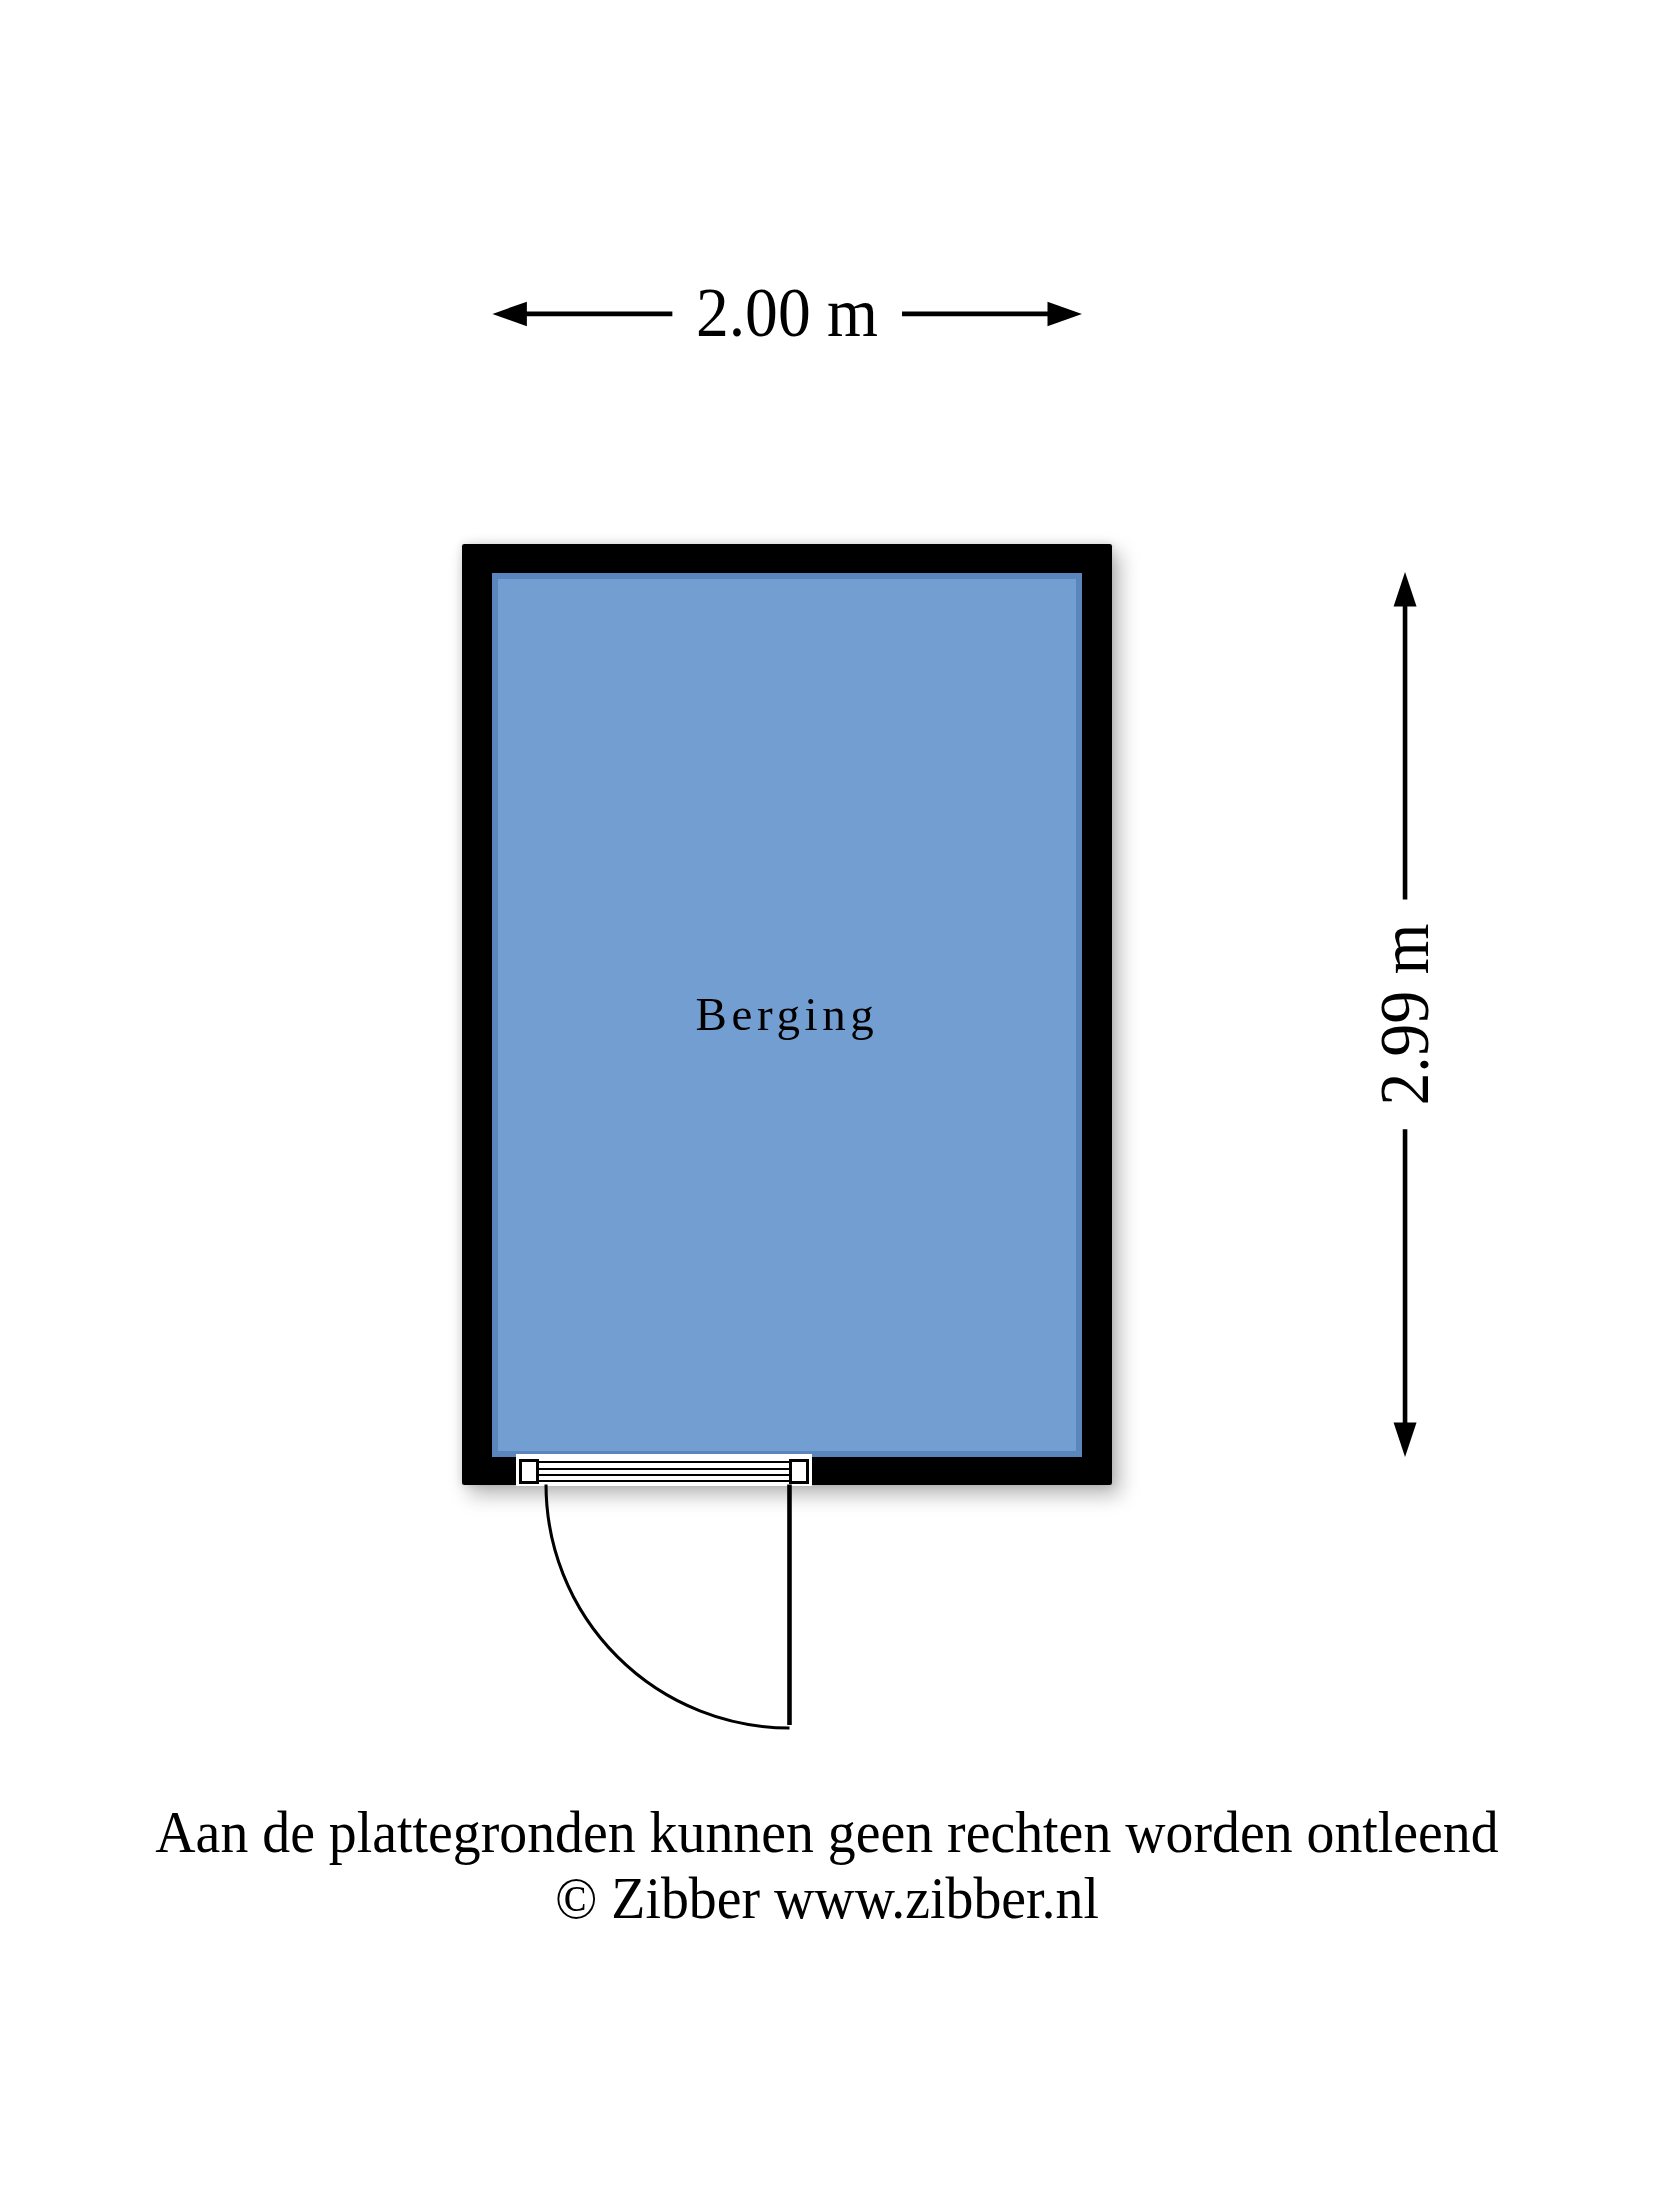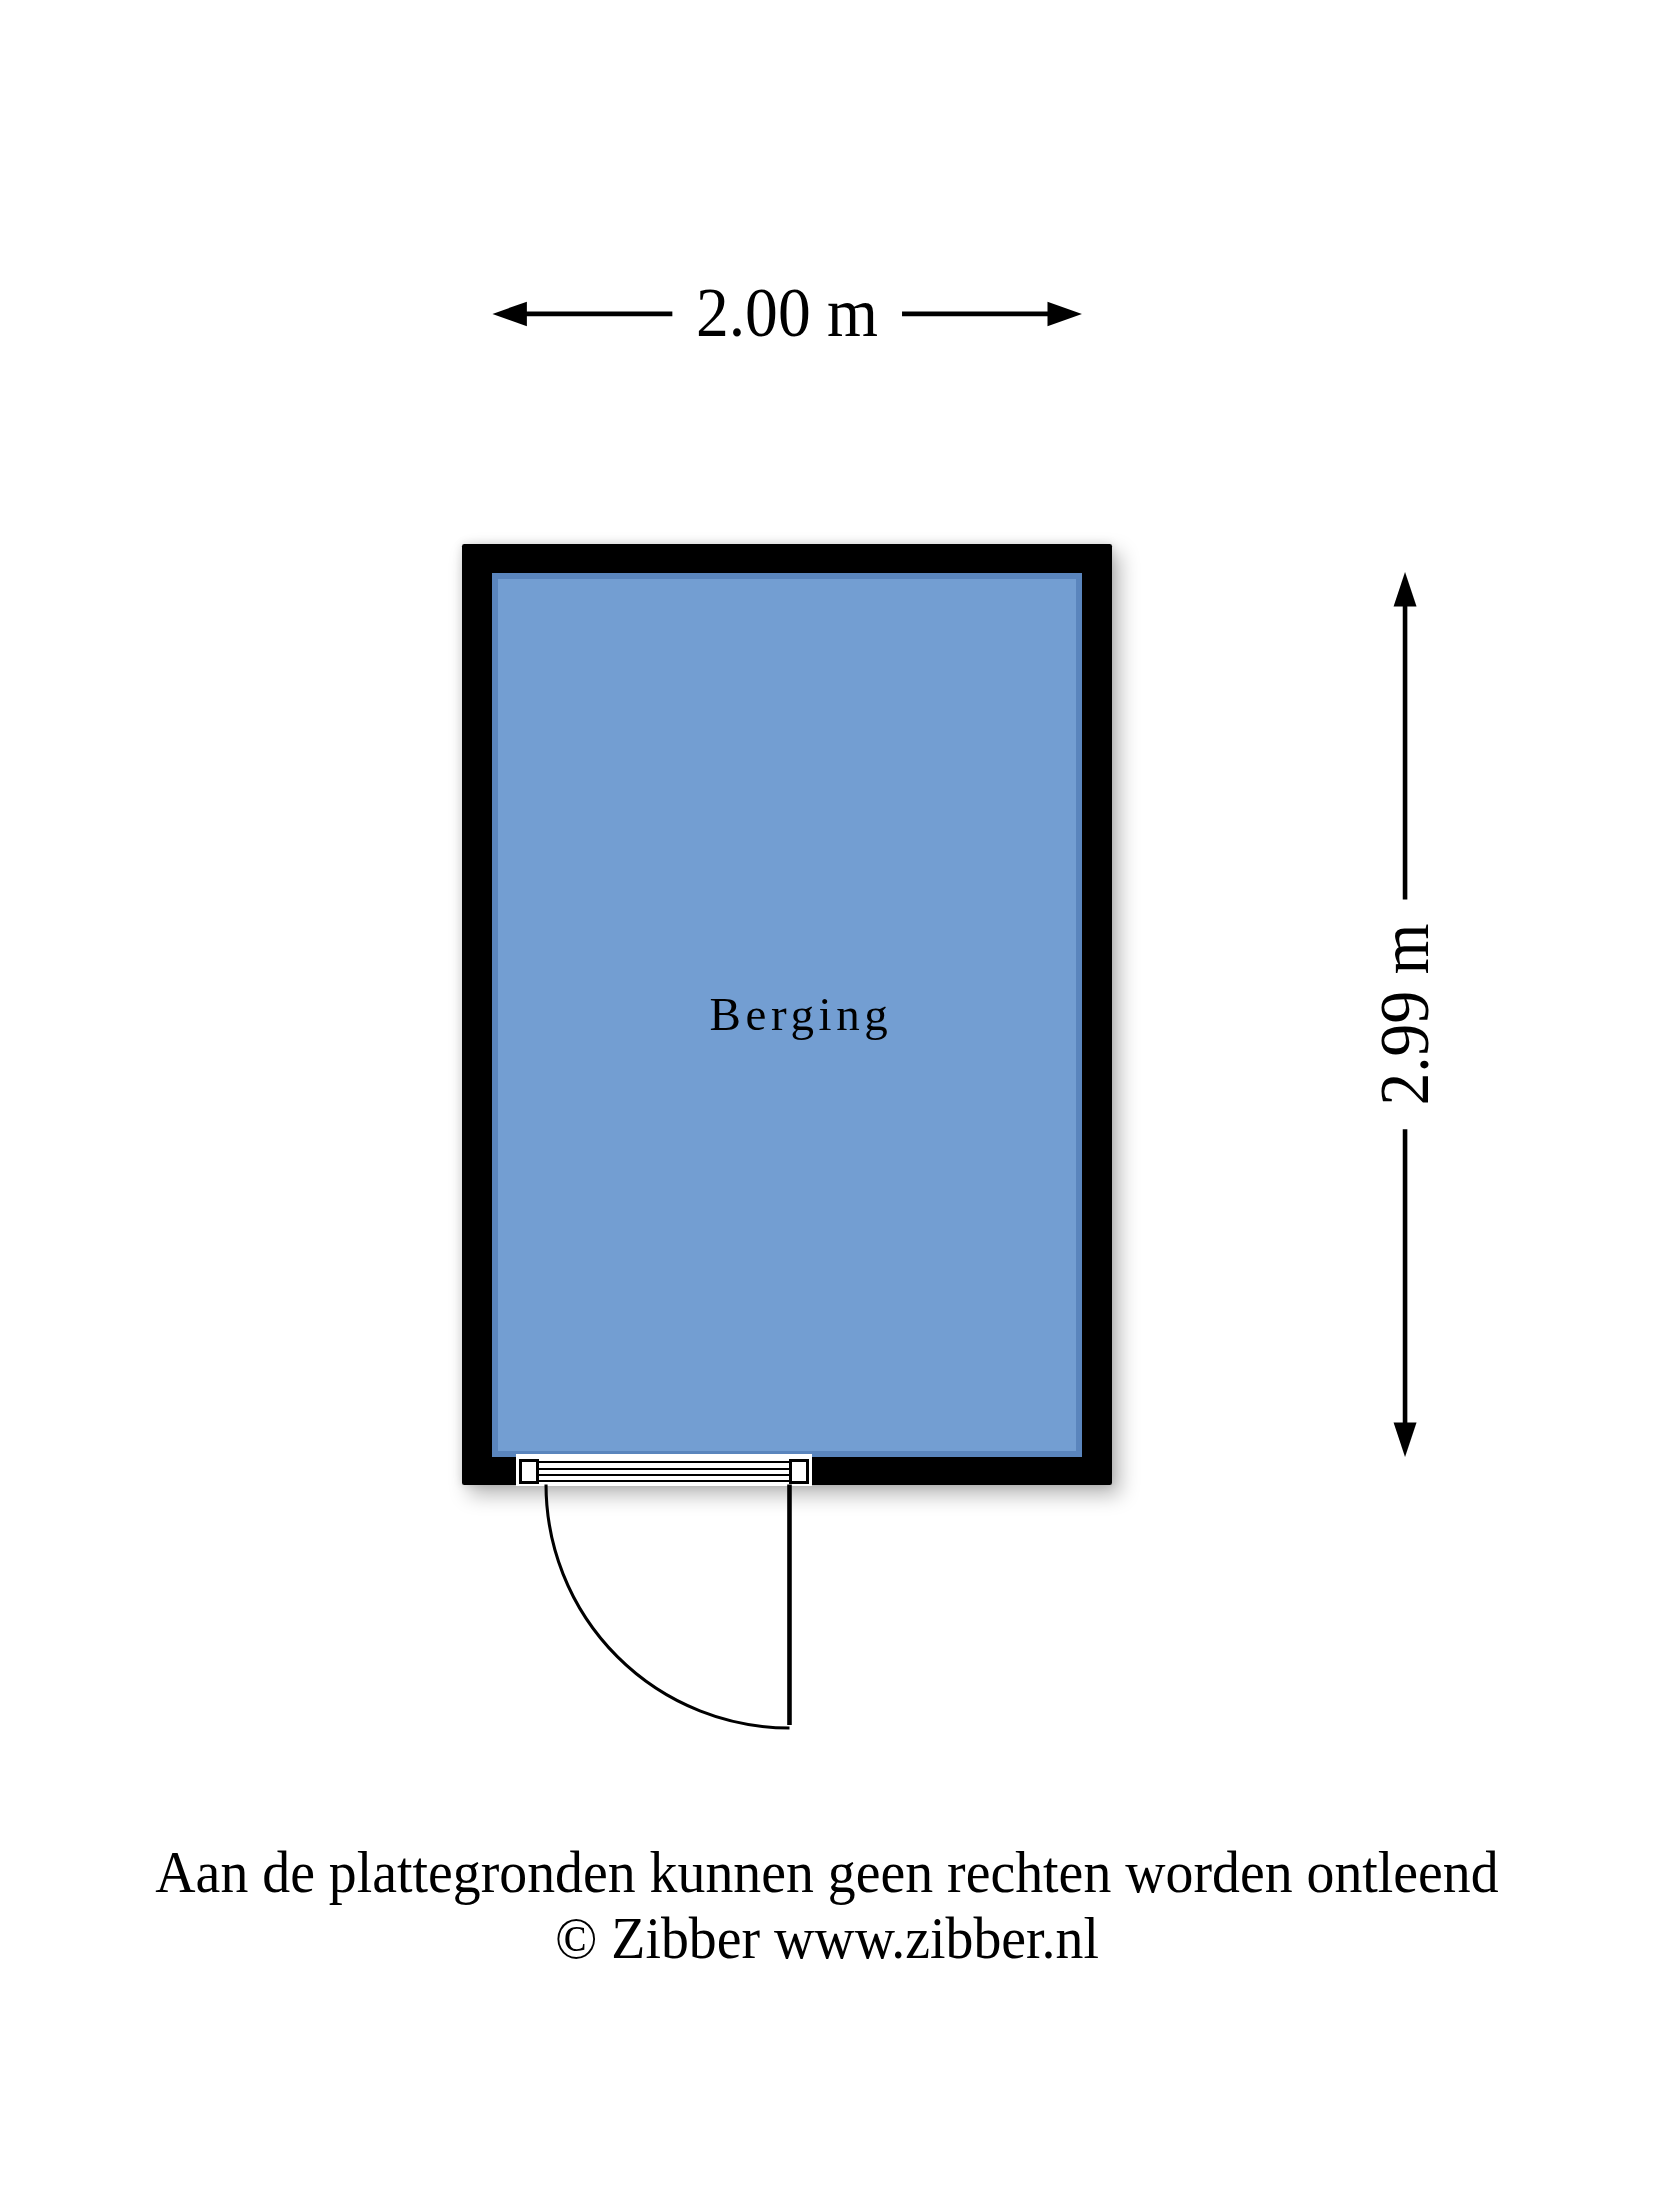--- a/index.html
+++ b/index.html
@@ -27,21 +27,21 @@
   }
   .room-inner{
     position:absolute;left:492px;top:573px;width:590px;height:884px;
     box-sizing:border-box;
     background:var(--room-fill);
     border:6.1px solid var(--room-fill-border);
   }
   .room-label{
     position:absolute;left:492px;top:984px;width:590px;height:61px;
     line-height:61px;text-align:center;
-    font-size:47px;letter-spacing:4.6px;color:#000;padding-left:14px;
+    font-size:47px;letter-spacing:4.6px;color:#000;
   }
   
   .door-opening{
     position:absolute;left:516px;top:1454px;width:296px;height:32px;
     background:#fff;
   }
   .door-jamb{
     position:absolute;top:1459px;width:20px;height:24.5px;
     box-sizing:border-box;background:#fff;border:3.1px solid var(--wall);
   }
@@ -70,21 +70,21 @@
   }
   .dim-label.width{left:492px;top:279px;transform:scaleX(.95);}
   .dim-label.height{
     left:1110px;top:980px;
     transform:rotate(-90deg) scaleX(.95);
     transform-origin:center;
   }
   
   .footer{
     position:absolute;left:0;top:1799px;width:1474px;
-    text-align:center;color:#000;margin-top:40px;
+    text-align:center;color:#000;
   }
   .footer .line{
     width:1654px;height:66px;line-height:66px;
     font-size:60px;transform:scaleX(.93);transform-origin:center;
     white-space:nowrap;
   }
 </style>
 </head>
 <body>
 

